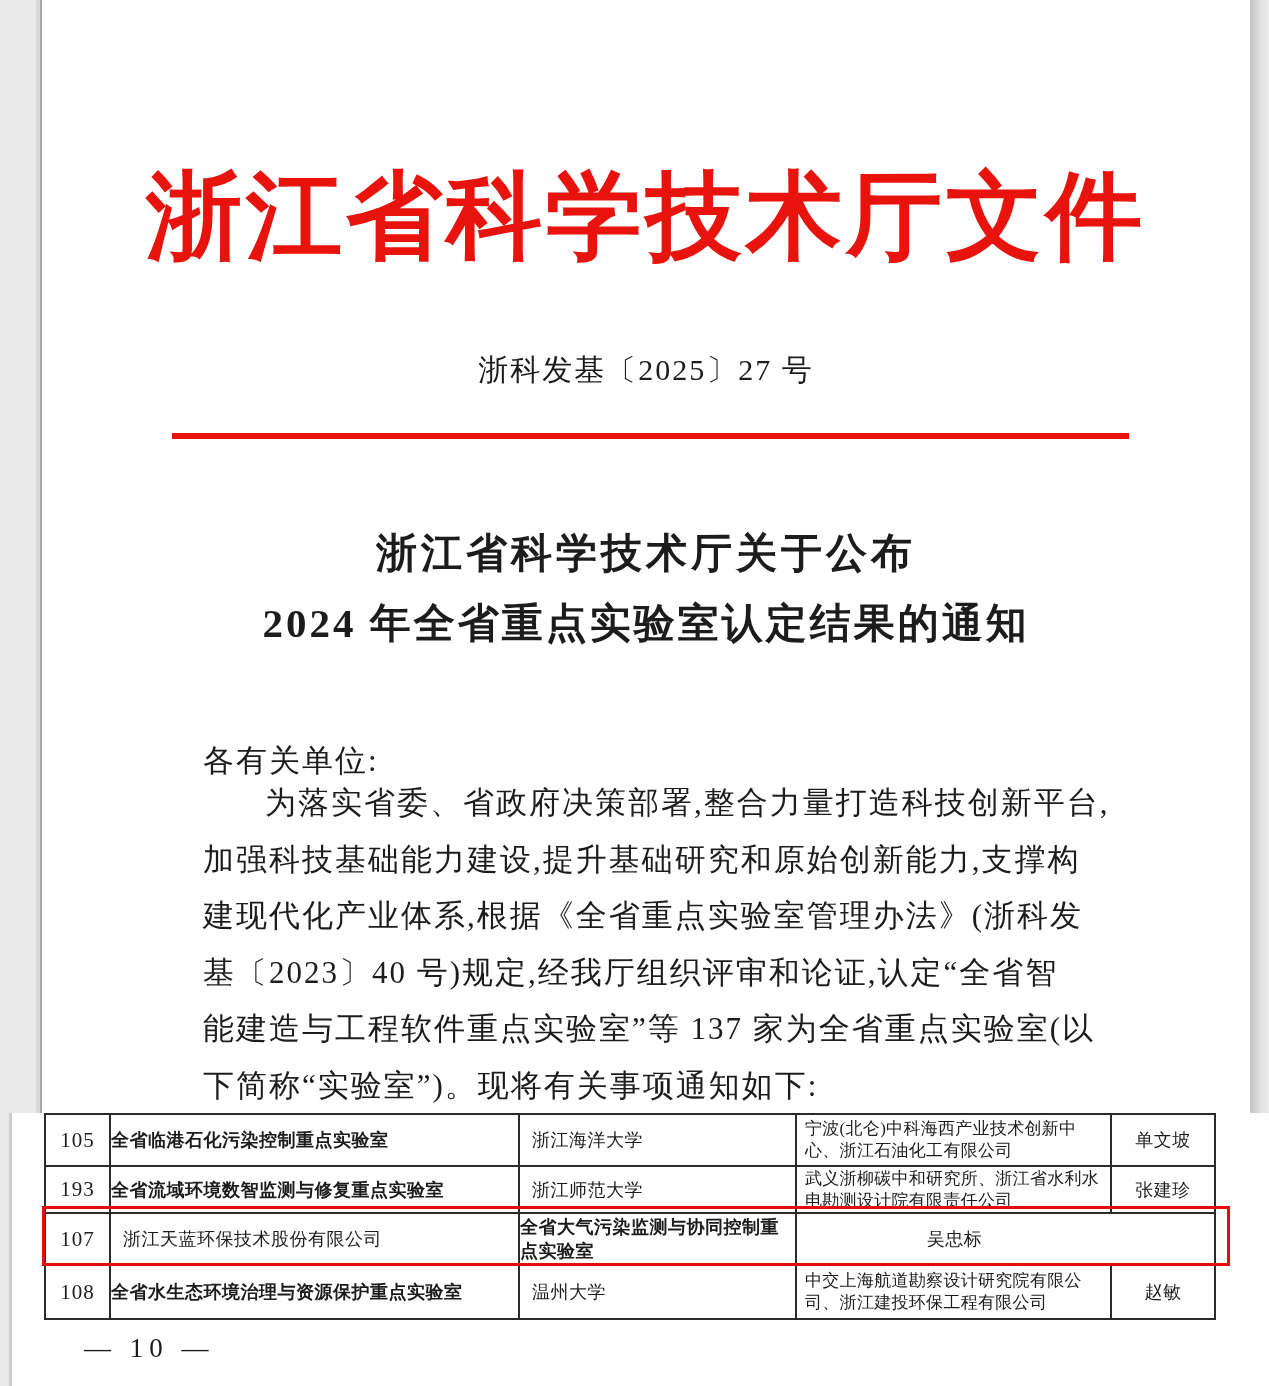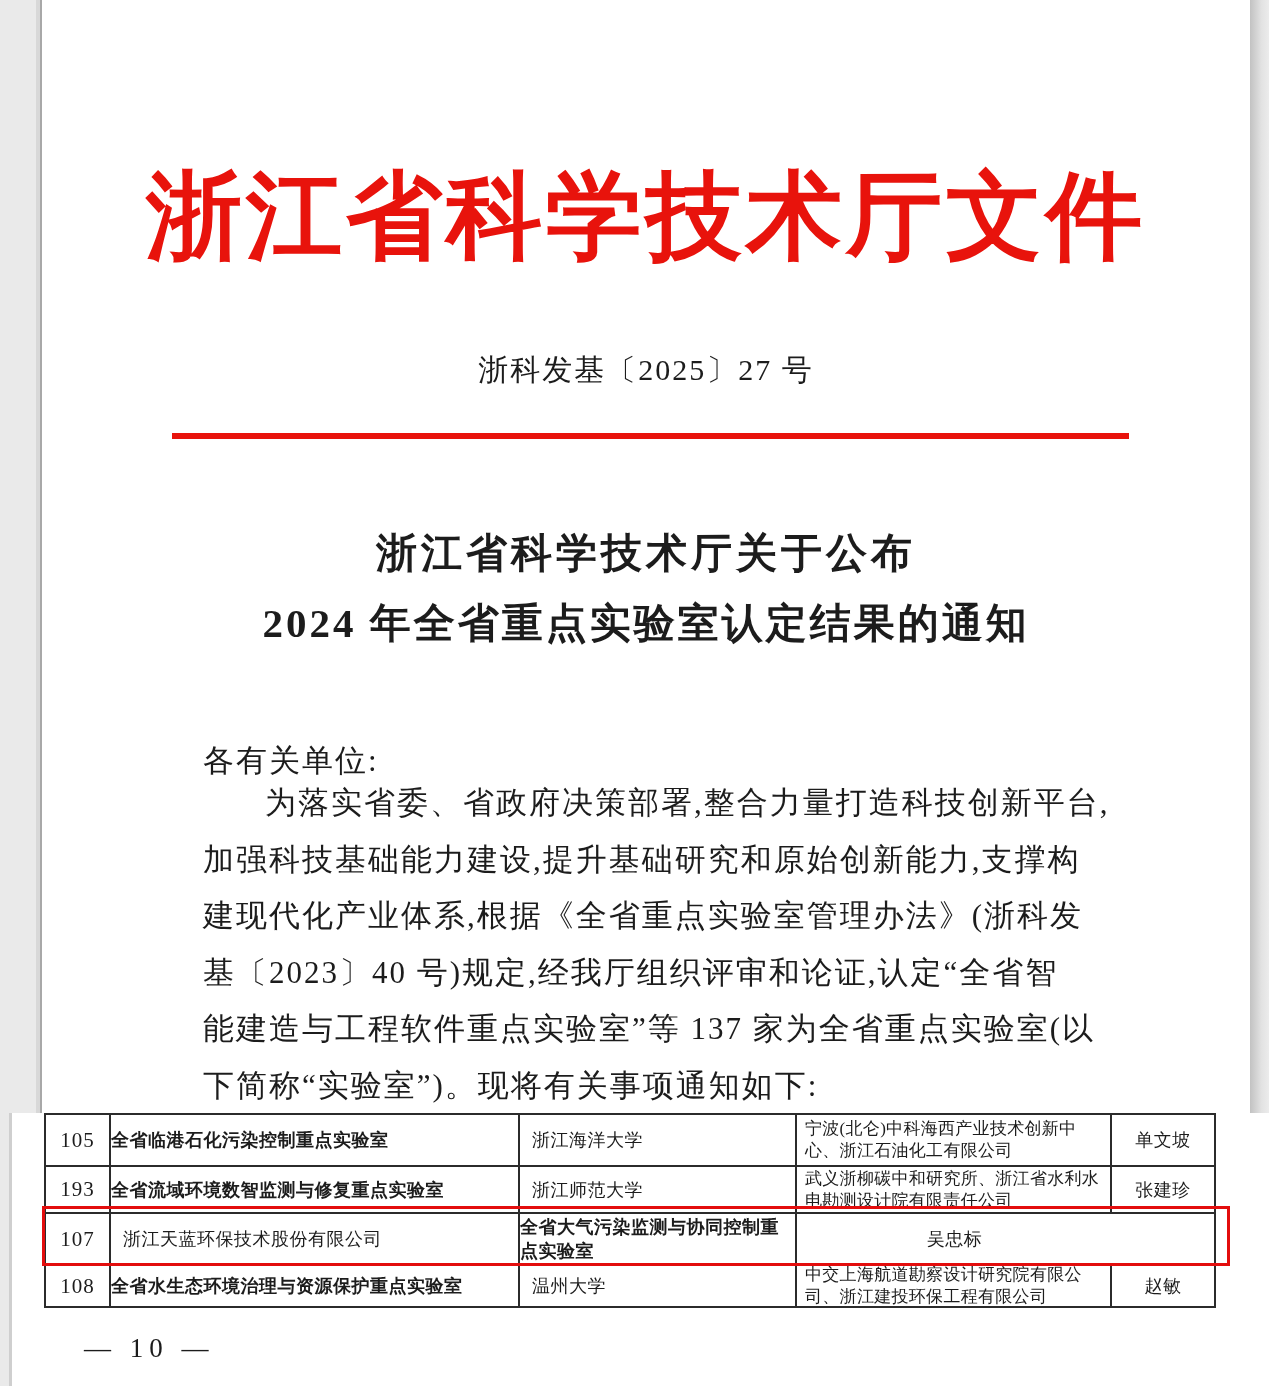--- a/index.html
+++ b/index.html
@@ -129,21 +129,21 @@
       <div class="c c-dir">张建珍</div>
     </div>
 
     <div class="trow" style="height:52px">
       <div class="c c-no">107</div>
       <div class="c c-inst">浙江天蓝环保技术股份有限公司</div>
       <div class="c c-lab">全省大气污染监测与协同控制重点实验室</div>
       <div class="c c-dir">吴忠标</div>
     </div>
 
-    <div class="trow" style="height:40px">
+    <div class="trow" style="height:52px">
       <div class="c c-no">108</div>
       <div class="c c-lab">全省水生态环境治理与资源保护重点实验室</div>
       <div class="c c-inst">温州大学</div>
       <div class="c c-part">中交上海航道勘察设计研究院有限公司、浙江建投环保工程有限公司</div>
       <div class="c c-dir">赵敏</div>
     </div>
 
   </div>
 
   <div class="highlight-box"></div>

